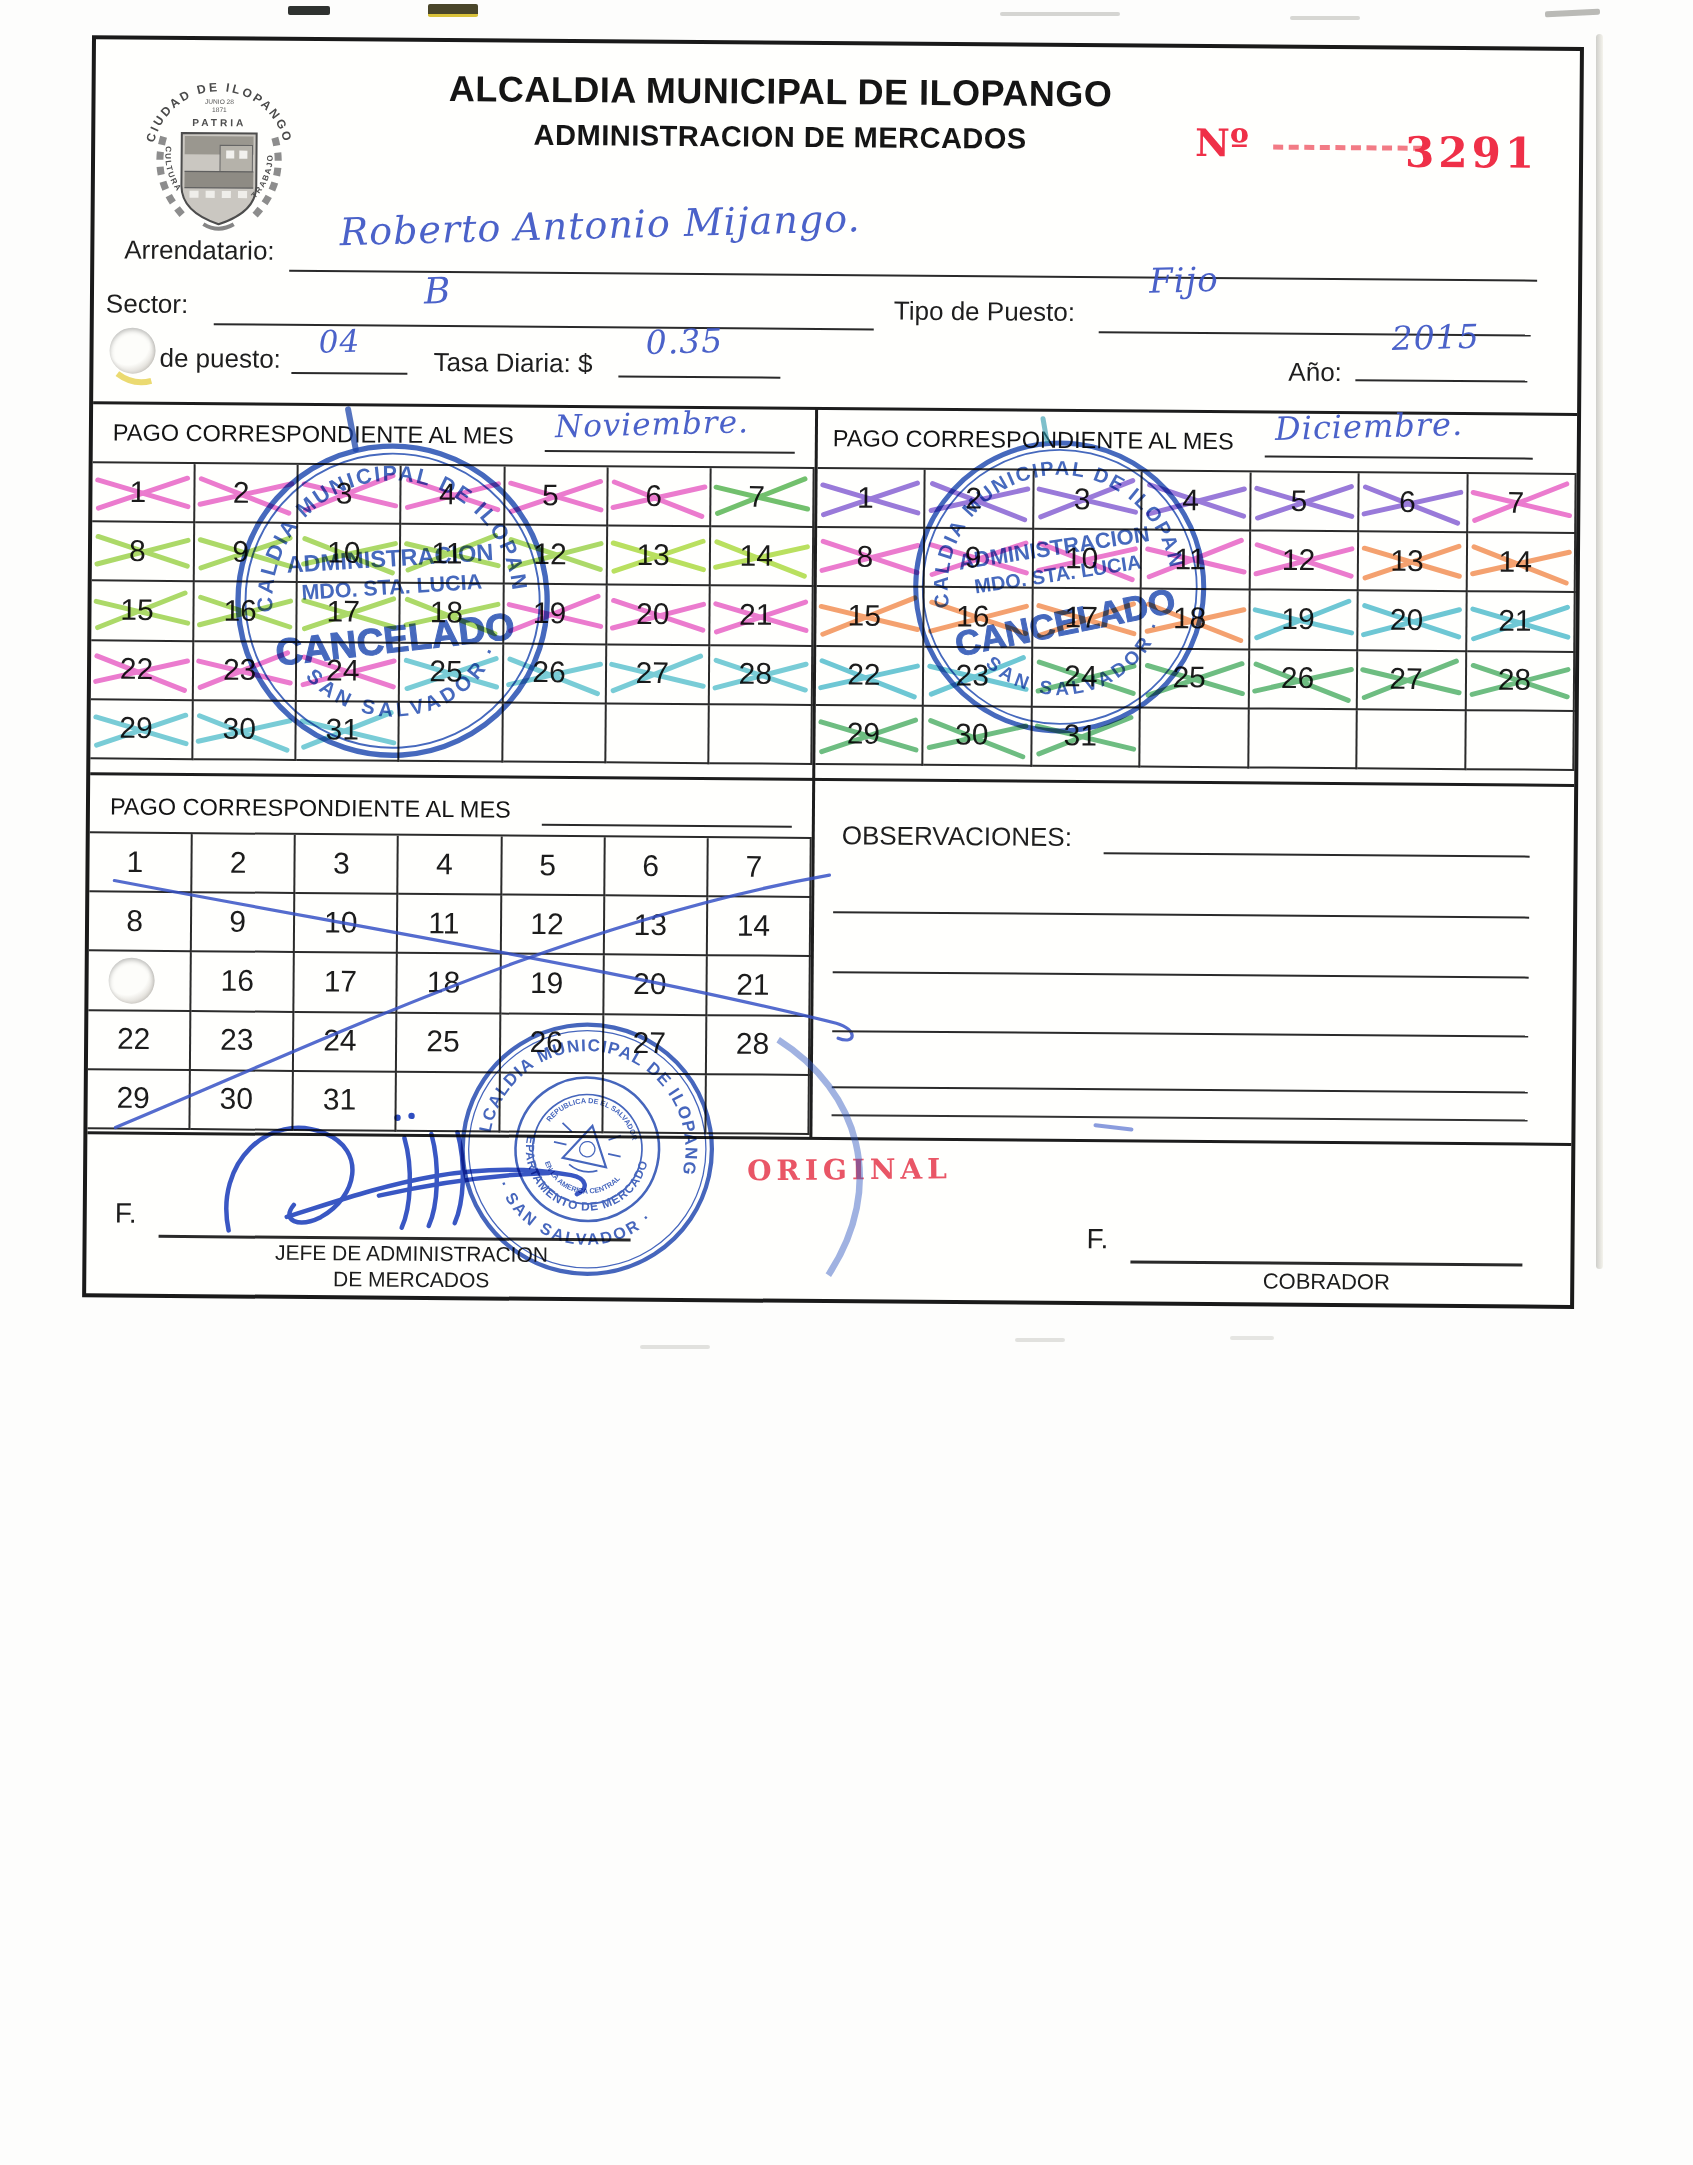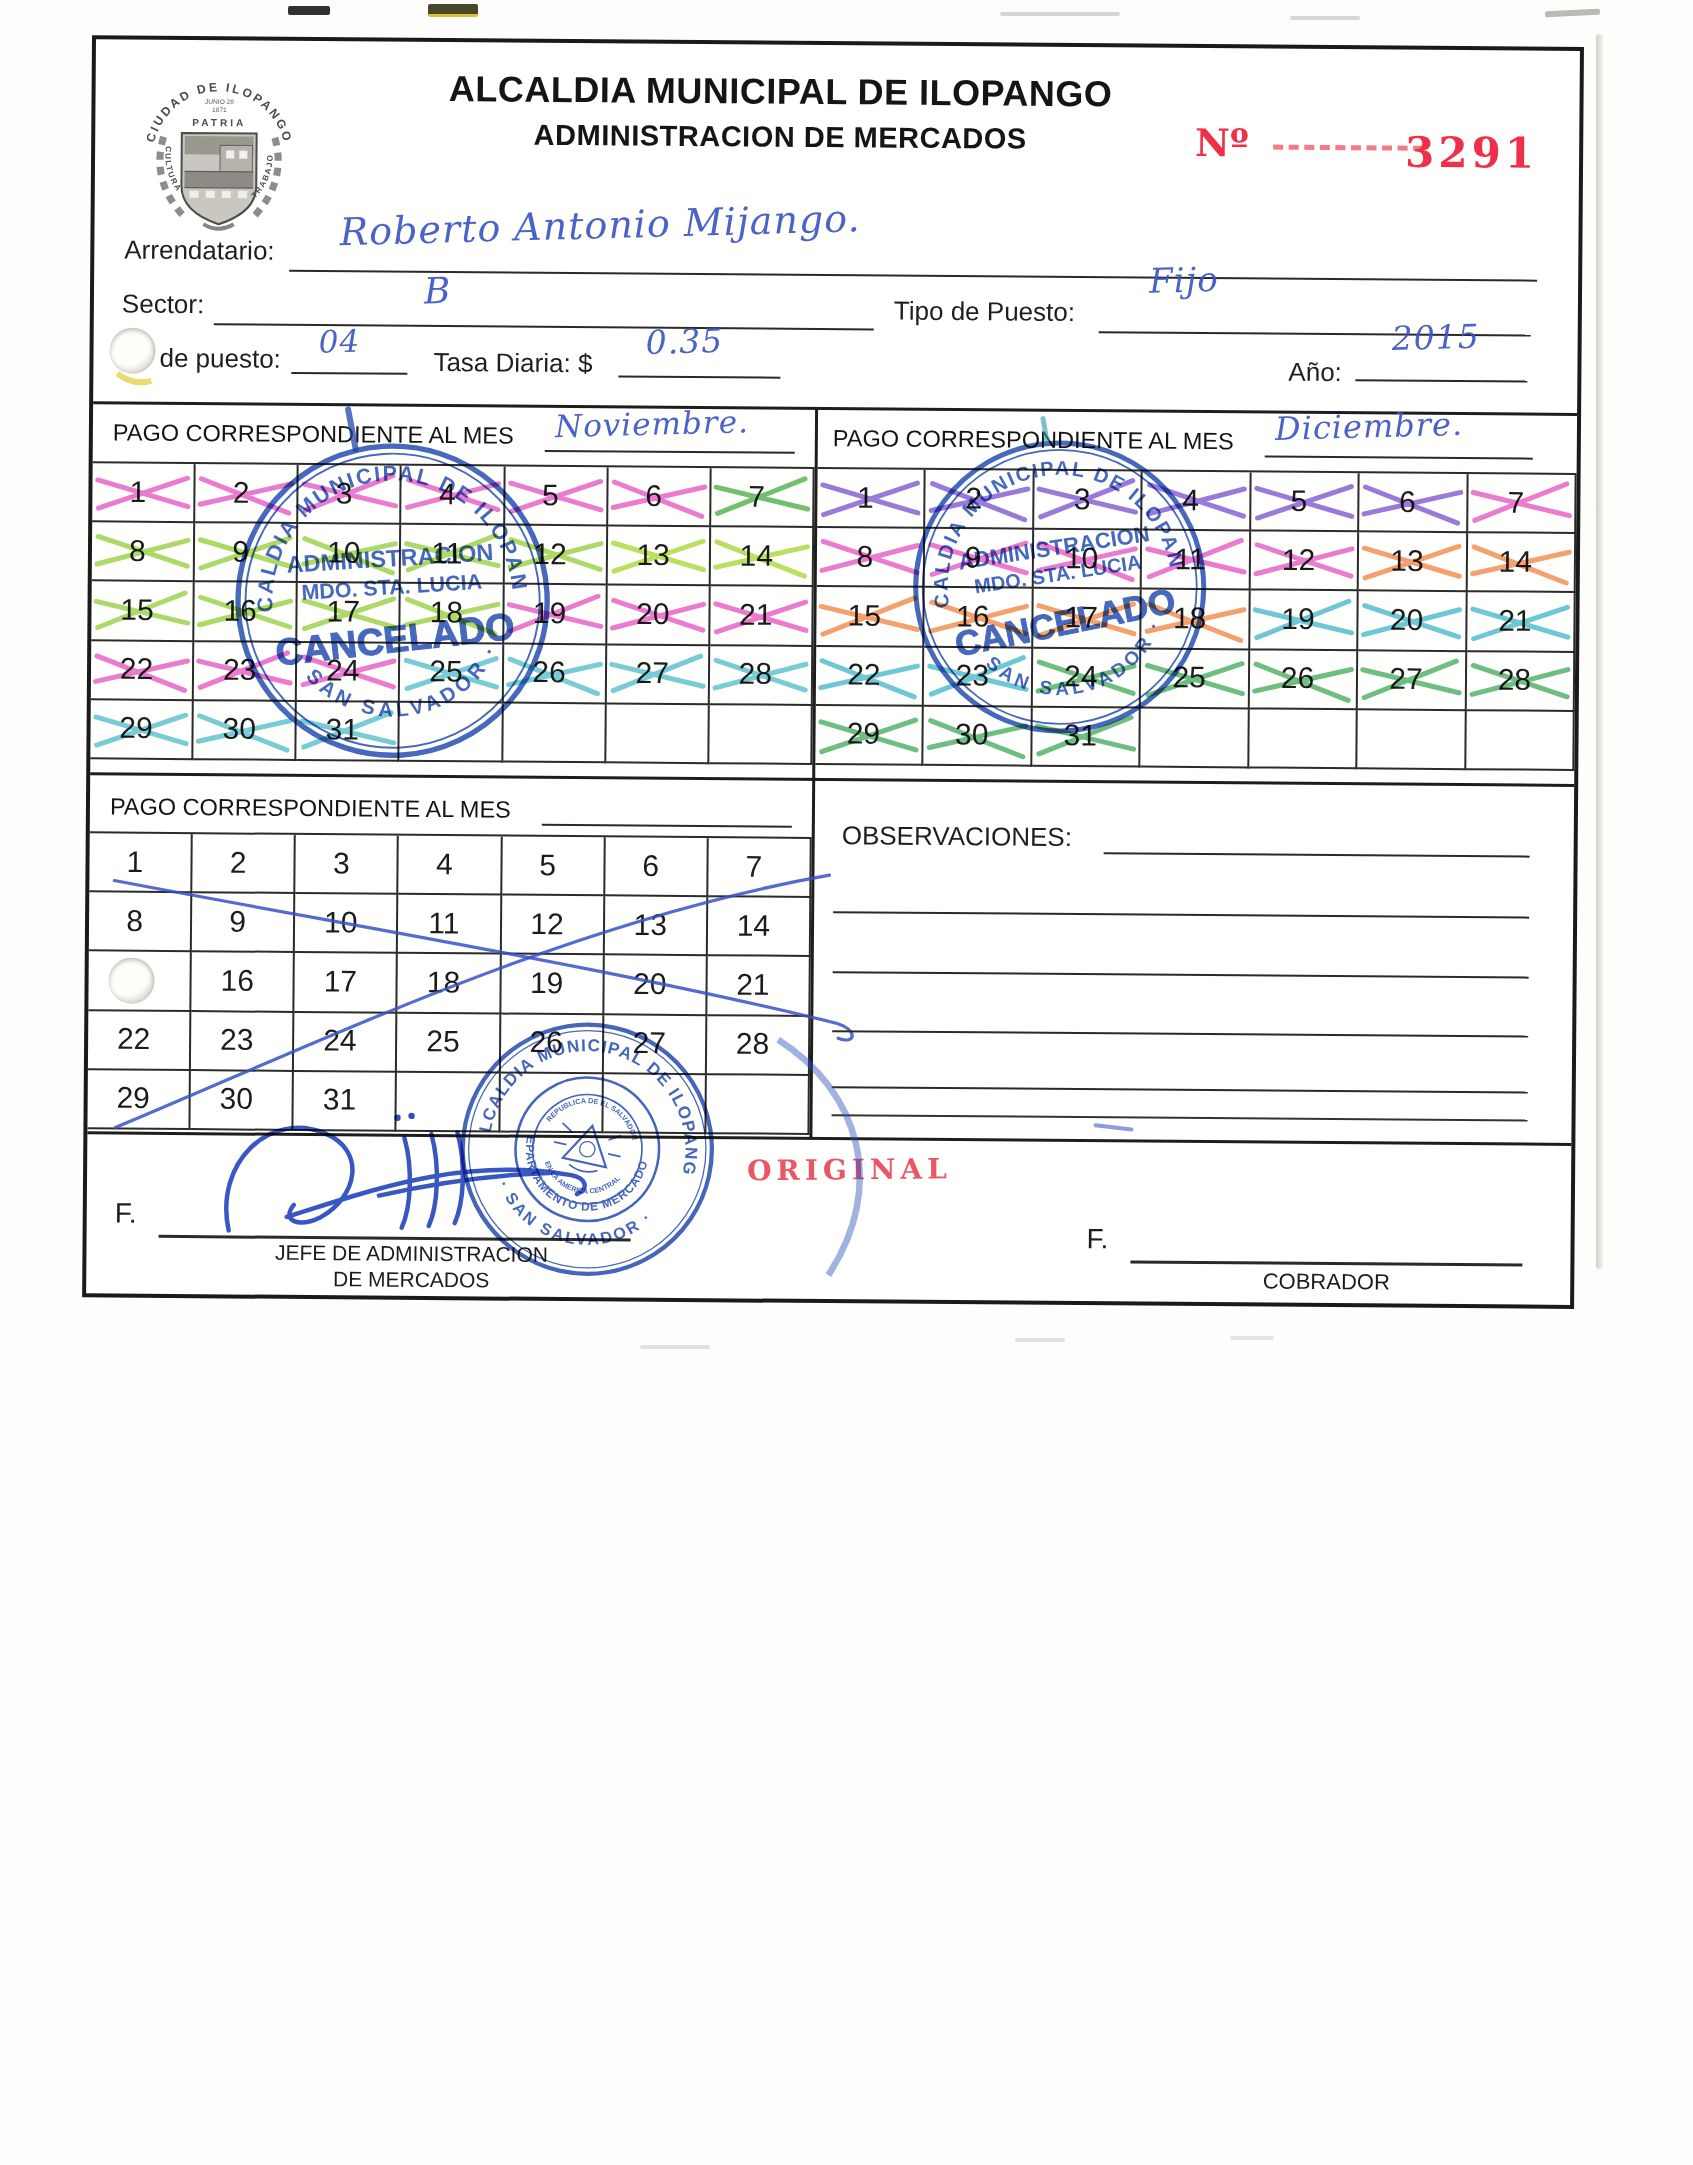--- a/index.html
+++ b/index.html
@@ -104,21 +104,21 @@
     <div class="title1">ALCALDIA MUNICIPAL DE ILOPANGO</div>
     <div class="title2">ADMINISTRACION DE MERCADOS</div>
     <div class="num-label">Nº</div>
     <div class="red-dashes"></div>
     <div class="num-value">3291</div>
 
     <div class="lbl" style="left:30px;top:195px;">Arrendatario:</div>
     <div class="uline" style="left:195px;top:229px;width:1248px;"></div>
     <div class="hw" style="left:245px;top:160px;font-size:38px;">Roberto Antonio Mijango.</div>
 
-    <div class="lbl" style="left:28px;top:249px;">Sector:</div>
+    <div class="lbl" style="left:12px;top:249px;">Sector:</div>
     <div class="uline" style="left:120px;top:283px;width:660px;"></div>
     <div class="hw" style="left:330px;top:228px;font-size:36px;">B</div>
 
     <div class="lbl" style="left:800px;top:250px;">Tipo de Puesto:</div>
     <div class="uline" style="left:1005px;top:284px;width:432px;"></div>
     <div class="hw" style="left:1055px;top:212px;font-size:34px;">Fijo</div>
 
     <div class="lbl" style="left:66px;top:303px;">de puesto:</div>
     <div class="uline" style="left:198px;top:331px;width:116px;"></div>
     <div class="hw" style="left:225px;top:282px;font-size:31px;">04</div>

